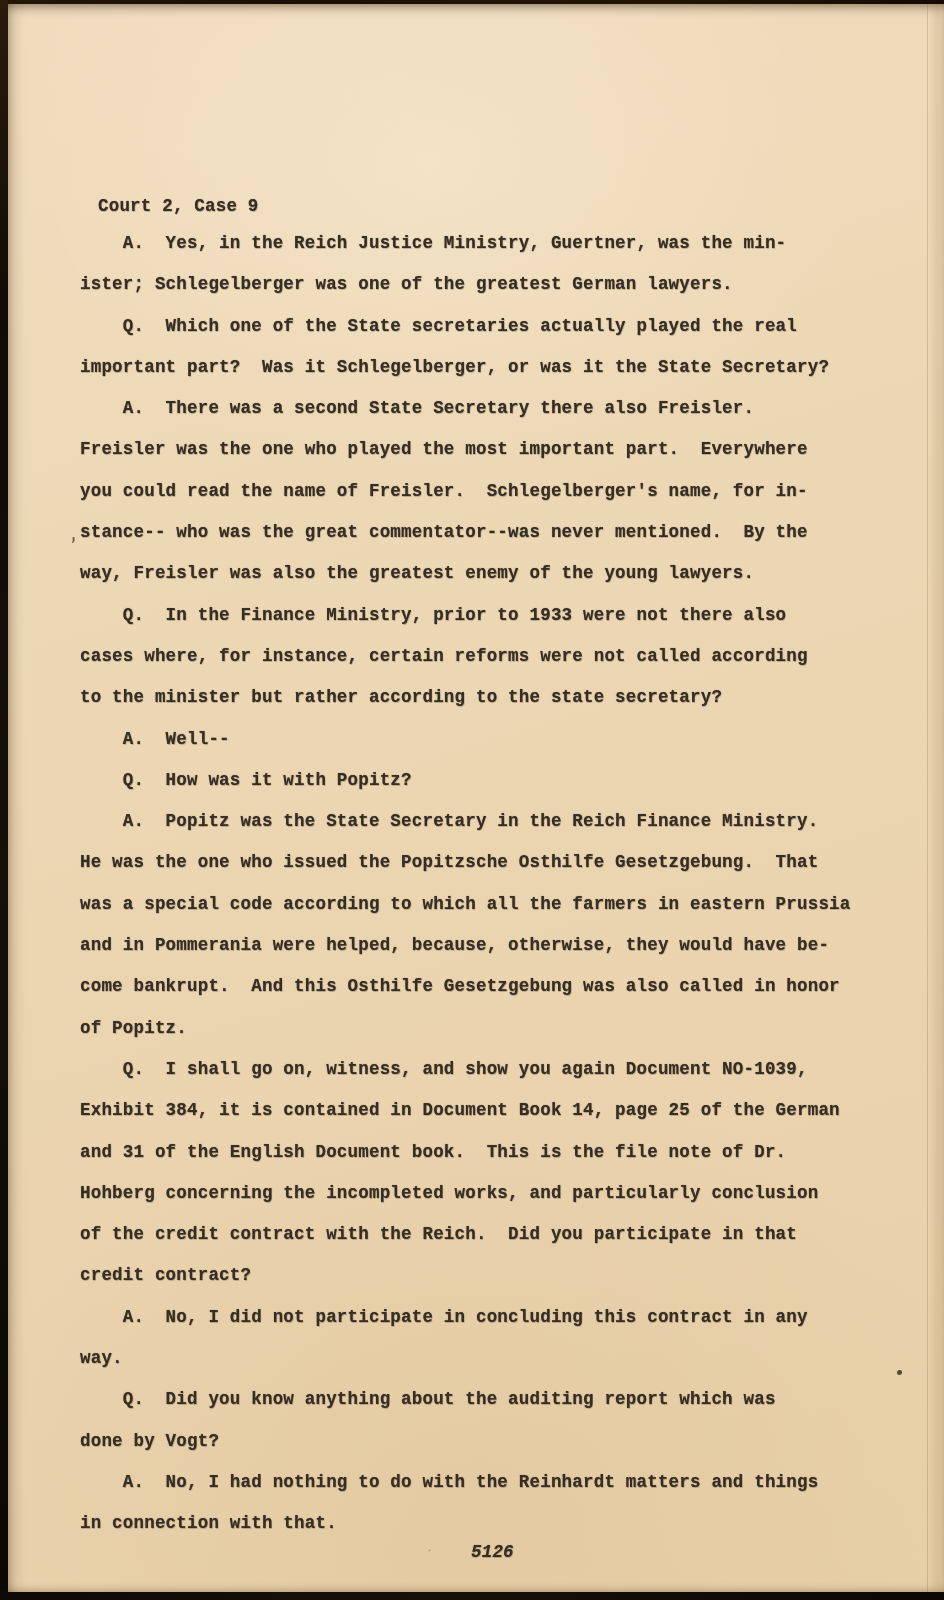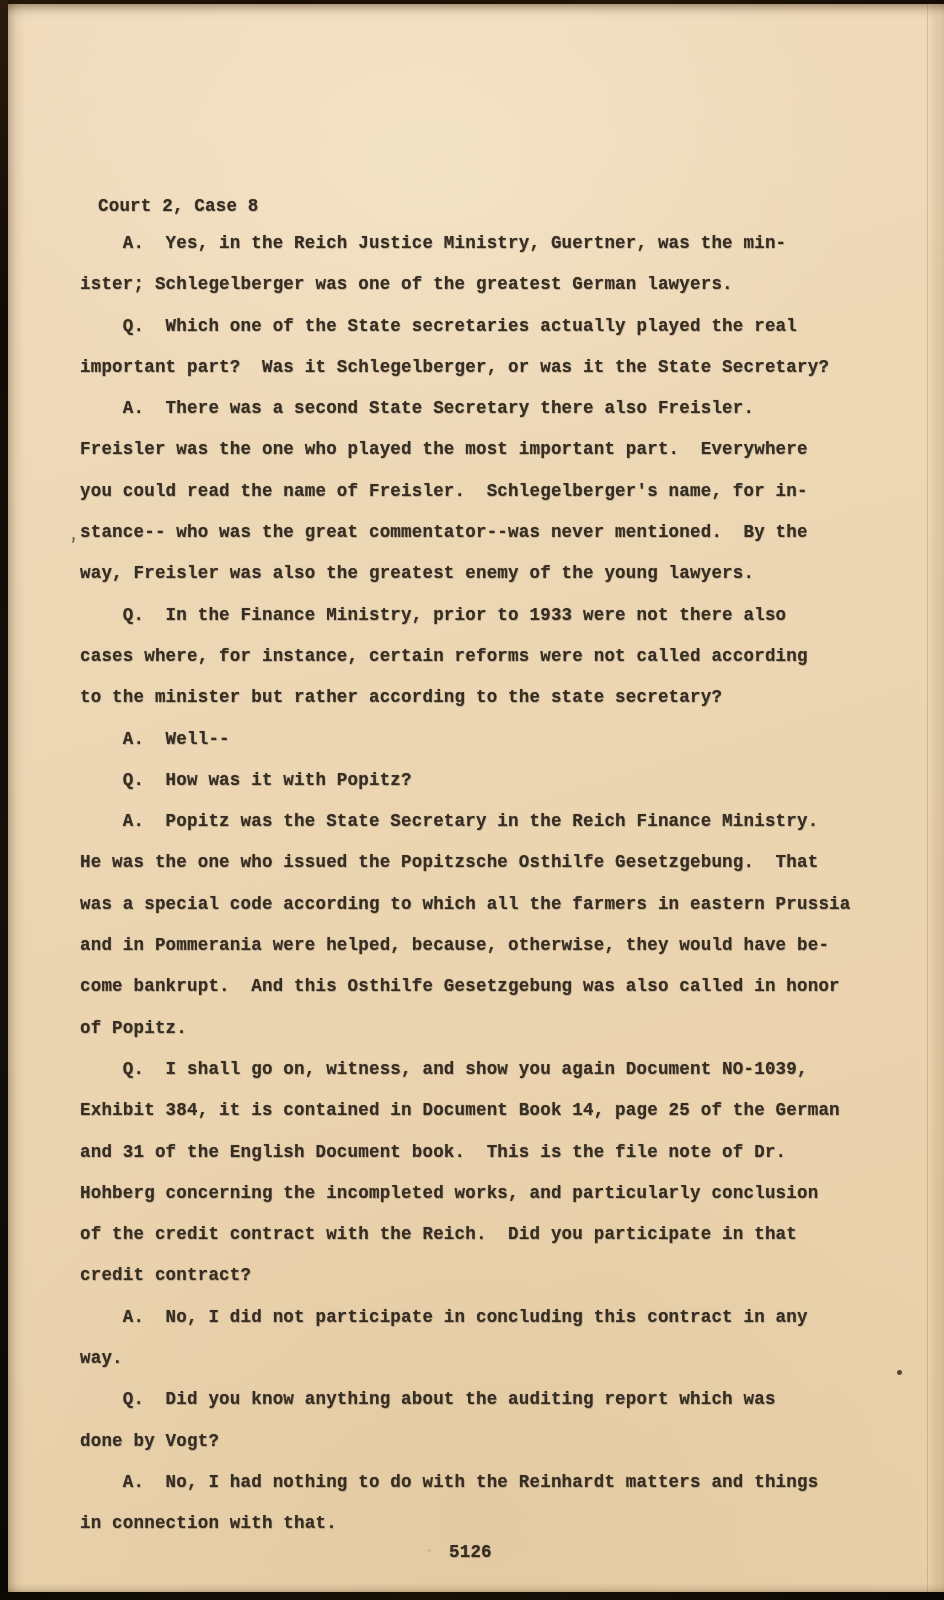--- a/index.html
+++ b/index.html
@@ -58,22 +58,23 @@
   .header-block {
     position: absolute; left: 90px; top: 99px;
     line-height: 41.3px;
   }
   .transcript-block {
     position: absolute; left: 72px; top: 219px;
     line-height: 41.3px;
   }
   .tline { height: 41.3px; }
   .page-number {
-    position: absolute; left: 441px; top: 1536px;
+    position: absolute; left: 463px; top: 1536px;
     line-height: 24px;
+    font-style: italic;
   }
   
   .stray-tick {
     position: absolute; left: 60px; top: 516px;
     color: rgba(85, 68, 50, 0.85);
     font-size: 22px;
     transform: rotate(-18deg);
     font-family: "DejaVu Serif", serif;
   }
   .speck {
@@ -87,21 +88,21 @@
 <body>
 
 <div class="scan-frame-top"></div>
 <div class="scan-frame-left"></div>
 <div class="scan-frame-bottom"></div>
 
 <div class="paper">
   <div class="paper-edge-right"></div>
 
   <div class="header-block typewritten">
-    <div class="tline">Court 2, Case 8</div>
+    <div class="tline">Court 2, Case 9</div>
   </div>
 
   <div class="transcript-block typewritten"><div class="tline">    A.  Yes, in the Reich Justice Ministry, Guertner, was the min-</div><div class="tline">ister; Schlegelberger was one of the greatest German lawyers.</div><div class="tline">    Q.  Which one of the State secretaries actually played the real</div><div class="tline">important part?  Was it Schlegelberger, or was it the State Secretary?</div><div class="tline">    A.  There was a second State Secretary there also Freisler.</div><div class="tline">Freisler was the one who played the most important part.  Everywhere</div><div class="tline">you could read the name of Freisler.  Schlegelberger's name, for in-</div><div class="tline">stance-- who was the great commentator--was never mentioned.  By the</div><div class="tline">way, Freisler was also the greatest enemy of the young lawyers.</div><div class="tline">    Q.  In the Finance Ministry, prior to 1933 were not there also</div><div class="tline">cases where, for instance, certain reforms were not called according</div><div class="tline">to the minister but rather according to the state secretary?</div><div class="tline">    A.  Well--</div><div class="tline">    Q.  How was it with Popitz?</div><div class="tline">    A.  Popitz was the State Secretary in the Reich Finance Ministry.</div><div class="tline">He was the one who issued the Popitzsche Osthilfe Gesetzgebung.  That</div><div class="tline">was a special code according to which all the farmers in eastern Prussia</div><div class="tline">and in Pommerania were helped, because, otherwise, they would have be-</div><div class="tline">come bankrupt.  And this Osthilfe Gesetzgebung was also called in honor</div><div class="tline">of Popitz.</div><div class="tline">    Q.  I shall go on, witness, and show you again Document NO-1039,</div><div class="tline">Exhibit 384, it is contained in Document Book 14, page 25 of the German</div><div class="tline">and 31 of the English Document book.  This is the file note of Dr.</div><div class="tline">Hohberg concerning the incompleted works, and particularly conclusion</div><div class="tline">of the credit contract with the Reich.  Did you participate in that</div><div class="tline">credit contract?</div><div class="tline">    A.  No, I did not participate in concluding this contract in any</div><div class="tline">way.</div><div class="tline">    Q.  Did you know anything about the auditing report which was</div><div class="tline">done by Vogt?</div><div class="tline">    A.  No, I had nothing to do with the Reinhardt matters and things</div><div class="tline">in connection with that.</div></div>
 
   <div class="page-number typewritten">5126</div>
 
   <div class="stray-tick">,</div>
   <div class="speck"></div>
 </div>
 

